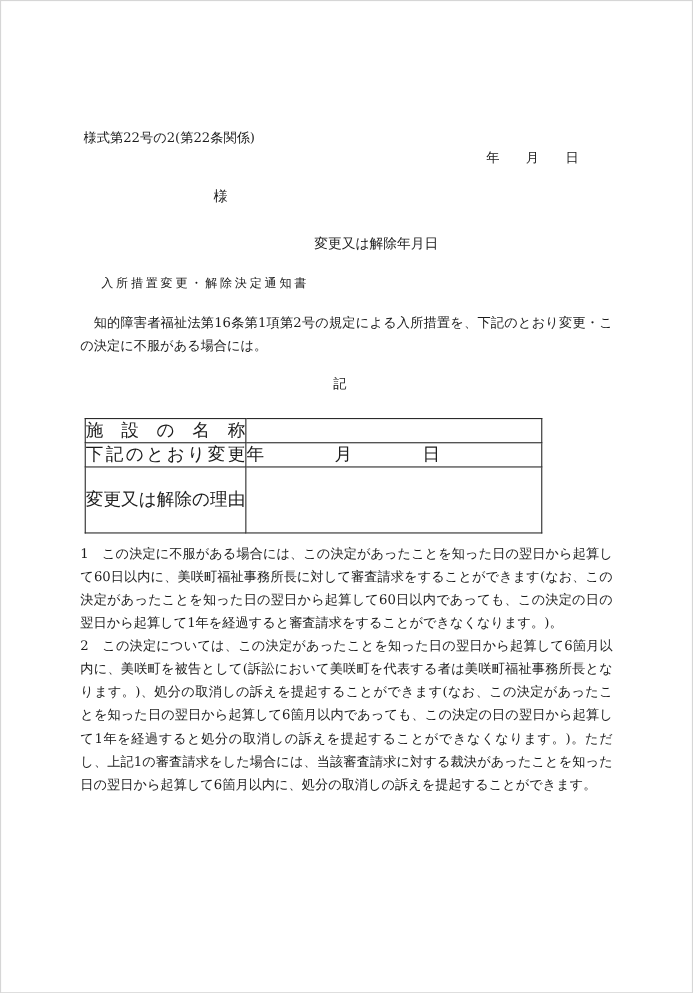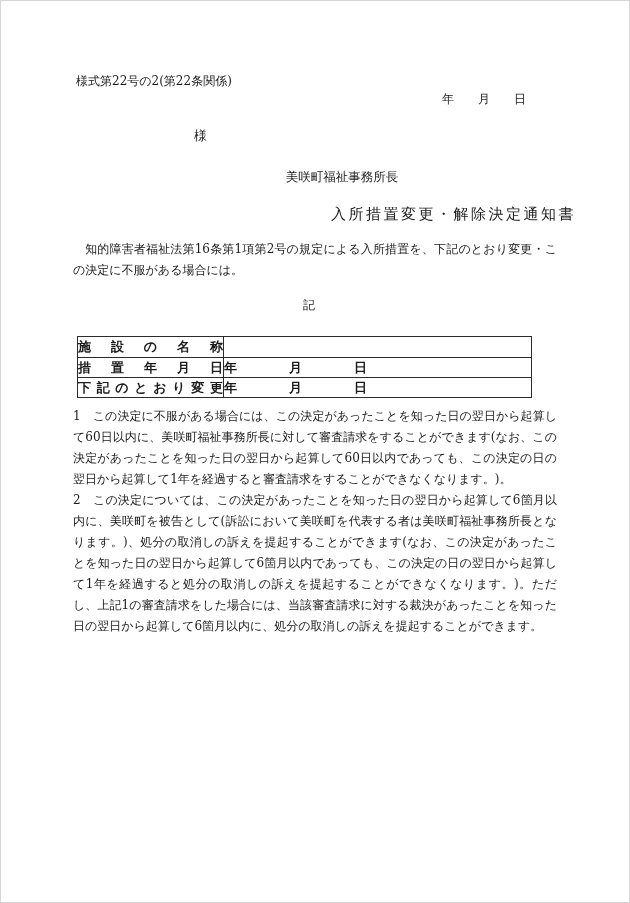--- a/index.html
+++ b/index.html
@@ -12,21 +12,21 @@
     box-sizing: border-box;
     width: 630px; height: 903px;
     background: #ffffff;
     border: 1px solid #d6d6d6;
     color: #1b1b1b;
     overflow: hidden;
   }
   .content { padding: 0 72px; }
 
   .form-number {
-    padding-top: 72px;
+    padding-top: 116px;
     margin-left: 3px;
     font-size: 12px;
     line-height: 16px;
   }
   .date-top {
     margin-top: 2px;
     text-align: right;
     padding-right: 31px;
     font-size: 12px;
     line-height: 16px;
@@ -39,22 +39,22 @@
   }
   .sender {
     margin-top: 24px;
     text-align: center;
     font-size: 12.5px;
     line-height: 17px;
     transform: translateX(27px);
   }
   .doc-title {
     margin-top: 20px;
-    text-align: right;
-    font-size: 15px;
+    text-align: left;
+    font-size: 11px;
     letter-spacing: 2.5px;
     line-height: 18px;
     transform: translateX(19px);
   }
   .body-para {
     margin: 16px 0 0 0;
     font-size: 12px;
     line-height: 21px;
     text-align: justify;
   }
@@ -63,24 +63,23 @@
     text-align: center;
     font-size: 12px;
     line-height: 17px;
     transform: translateX(-6px);
   }
 
   table.details {
     margin-top: 22px;
     margin-left: 4px;
     border-collapse: collapse;
-    width: 455px;
-    font-size: 13px;
+    width: 416px;
+    font-size: 16px;
     table-layout: fixed;
-    font-weight: bold;
   }
   table.details td {
     border: 1px solid #2b2b2b;
     padding: 0;
     vertical-align: middle;
   }
   td.lbl {
     width: 145px;
     padding: 0 8px;
     text-align: justify;
@@ -108,41 +107,41 @@
   <div class="content">
 
     <div class="form-number">様式第22号の2(第22条関係)</div>
 
     <div class="date-top">年　　月　　日</div>
 
     <div class="addressee">
       <span>様</span>
     </div>
 
-    <div class="sender">美咲町福祉事務所長</div>
+    <div class="sender">変更又は解除年月日</div>
 
     <div class="doc-title">入所措置変更・解除決定通知書</div>
 
     <p class="body-para">　知的障害者福祉法第16条第1項第2号の規定による入所措置を、下記のとおり変更・この決定に不服がある場合には。</p>
 
     <div class="record-marker">記</div>
 
     <table class="details">
       <tbody>
         <tr class="r1">
           <td class="lbl">施設の名称</td>
           <td class="val"></td>
         </tr>
-        <tr class="r3">
-          <td class="lbl">措置年月日</td>
-          <td class="val val-date">年　　　　月　　　　日</td>
-        </tr>
         <tr class="r4">
           <td class="lbl">下記のとおり変更</td>
           <td class="val val-date">年　　　　月　　　　日</td>
+        </tr>
+        <tr class="r6">
+          <td class="lbl">変更又は解除の理由</td>
+          <td class="val"></td>
         </tr>
       </tbody>
     </table>
 
     <div class="notes">
       <p>1　この決定に不服がある場合には、この決定があったことを知った日の翌日から起算して60日以内に、美咲町福祉事務所長に対して審査請求をすることができます(なお、この決定があったことを知った日の翌日から起算して60日以内であっても、この決定の日の翌日から起算して1年を経過すると審査請求をすることができなくなります。)。</p>
       <p>2　この決定については、この決定があったことを知った日の翌日から起算して6箇月以内に、美咲町を被告として(訴訟において美咲町を代表する者は美咲町福祉事務所長となります。)、処分の取消しの訴えを提起することができます(なお、この決定があったことを知った日の翌日から起算して6箇月以内であっても、この決定の日の翌日から起算して1年を経過すると処分の取消しの訴えを提起することができなくなります。)。ただし、上記1の審査請求をした場合には、当該審査請求に対する裁決があったことを知った日の翌日から起算して6箇月以内に、処分の取消しの訴えを提起することができます。</p>
     </div>
 
   </div>

